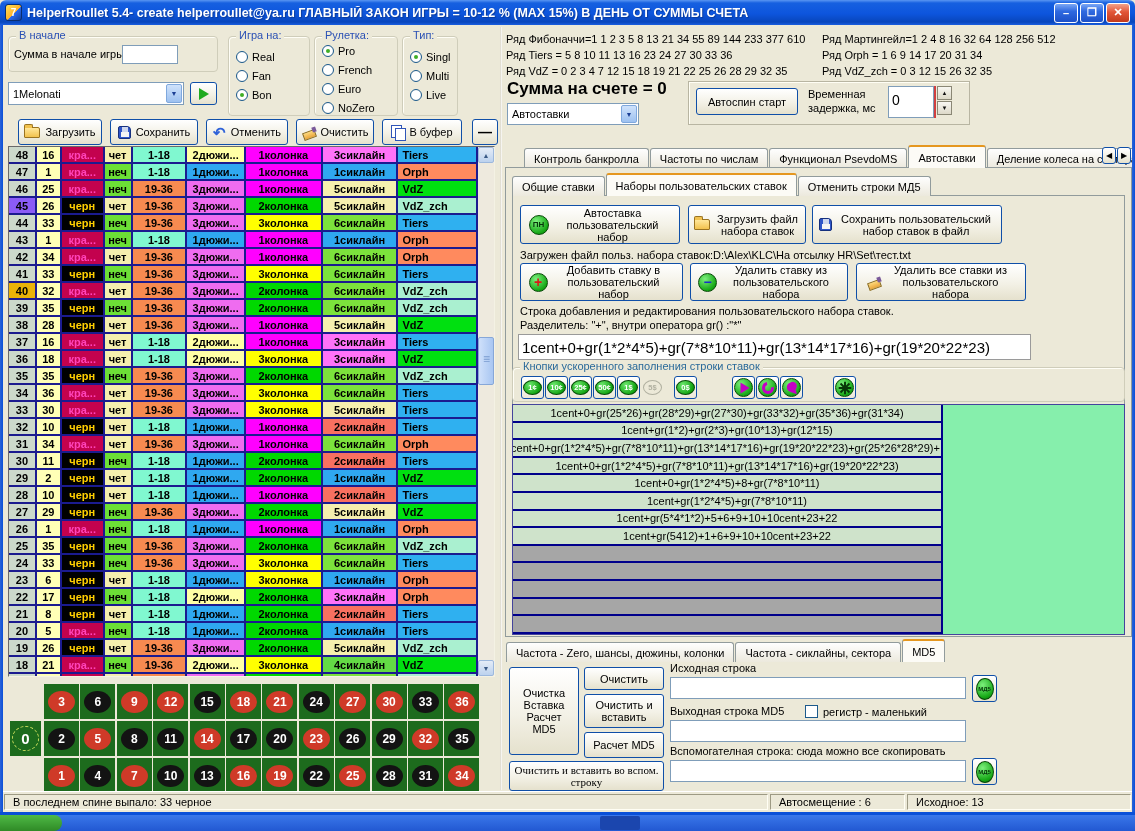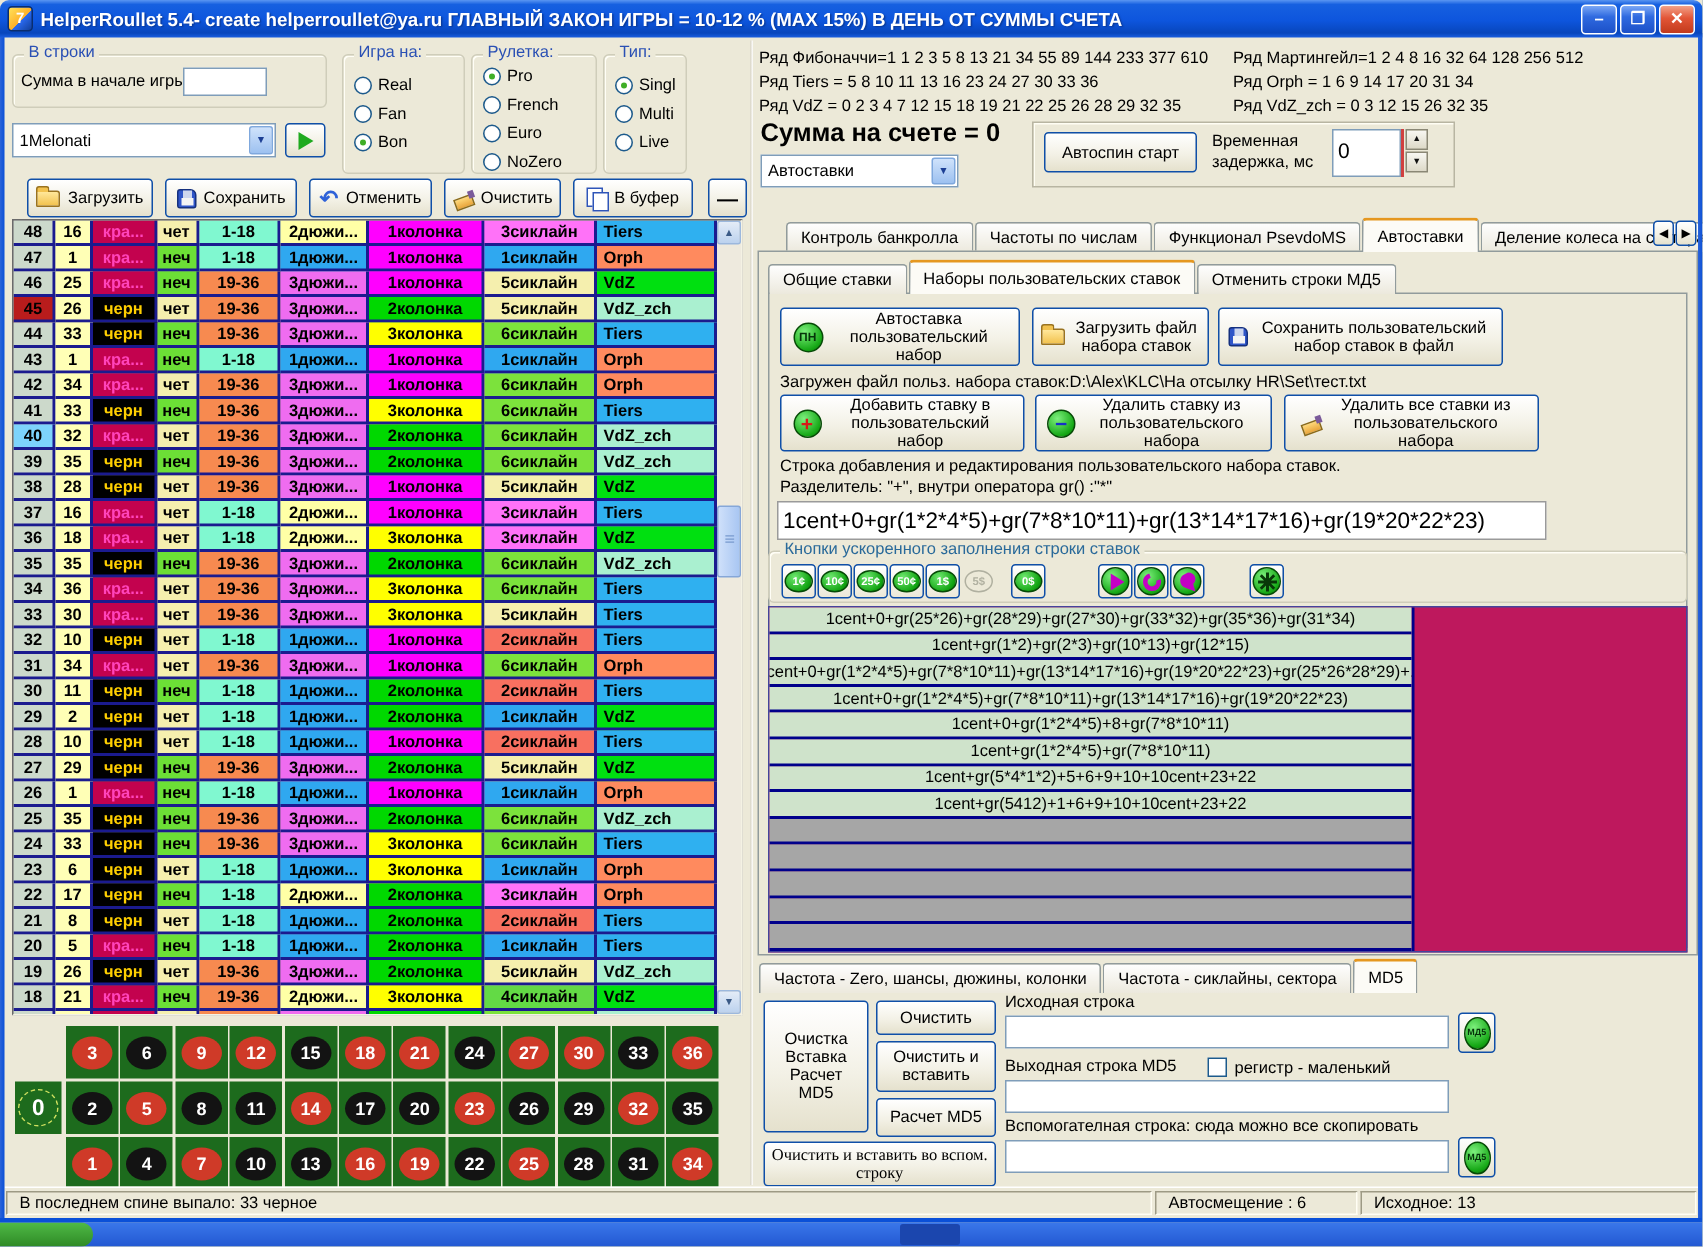--- a/index.html
+++ b/index.html
@@ -76,21 +76,21 @@
   .zero-in { border:1px dashed #cfe060; border-radius:50%; width:27px; height:25px; color:#fff; font-size:15px; font-weight:bold; display:flex; align-items:center; justify-content:center; }
 
   
   .tabrow { position:absolute; display:flex; align-items:flex-end; height:23px; }
   .tab { background:linear-gradient(180deg,#fefefe,#ece9dd); border:1px solid #919b9c; border-bottom:none;
     border-radius:3px 3px 0 0; padding:0 9px; height:20px; display:flex; align-items:center; font-size:11px; white-space:nowrap; margin-right:1px; }
   .tab.active { background:#fcfbf6; height:23px; border-top:2px solid #e5971f; position:relative; z-index:3; }
   .panelborder { position:absolute; border:1px solid #919b9c; background:#ece9d8; }
 
   
-  .flist { position:absolute; left:512px; top:404px; width:613px; height:231px; background:#be185d; border:1px solid #44449c; display:flex; }
+  .flist { position:absolute; left:512px; top:404px; width:613px; height:231px; background:#86efac; border:1px solid #44449c; display:flex; }
   .fcol { width:430px; border-right:2px solid #00008b; }
   .frow { height:17.6px; border-bottom:2px solid #00008b; background:#cfe3cb; font-size:11px; display:flex; align-items:center; justify-content:center; white-space:nowrap; overflow:hidden; }
   .frow.empty { background:#a6a6a6; }
 
   
   .statusbar { position:absolute; left:3px; top:791px; width:1129px; height:21px; background:#ece9d8; border-top:1px solid #fff; display:flex; }
   .seg { border:1px solid; border-color:#9d9a84 #fffef4 #fffef4 #9d9a84; margin:2px 1px; font-size:11px; display:flex; align-items:center; padding-left:8px; white-space:nowrap; overflow:hidden; }
   .taskbar { position:absolute; left:0; top:815px; width:1135px; height:16px; background:linear-gradient(180deg,#3a77ea,#2258d2); }
   .tb-start { position:absolute; left:0; top:0; width:62px; height:16px; background:linear-gradient(180deg,#4fba46,#2f8a26); border-radius:0 8px 8px 0; }
   .tb-task { position:absolute; left:600px; top:1px; width:40px; height:14px; background:#1b46ae; border-radius:2px; }
@@ -120,21 +120,21 @@
       <div class="tb-btn close">✕</div>
     </div>
   </div>
 
   <div class="frame l"></div>
   <div class="frame r"></div>
   <div class="frame b"></div>
   <div class="vdiv"></div>
 
   <div class="gbox" style="left:8px;top:36px;width:210px;height:36px;">
-    <span class="legend">В строки</span>
+    <span class="legend">В начале</span>
     <span class="lbl" style="left:5px;top:11px;">Сумма в начале игры</span>
     <input class="field" style="left: 113px; top: 8px; width: 56px; height: 19px;" value="">
   </div>
 
   <div class="combo" style="left:8px;top:82px;width:176px;height:23px;">
     <span class="val">1Melonati</span>
     <span class="drop">▼</span>
   </div>
   <div class="xpbtn" style="left:190px;top:82px;width:27px;height:23px;">
     <span style="width:0;height:0;border-left:10px solid #1faa1f;border-top:6px solid transparent;border-bottom:6px solid transparent;"></span>
@@ -249,21 +249,21 @@
           <div class="tcell" style="width: 25px; background: rgb(255, 255, 182);">25</div>
           <div class="tcell" style="width: 43px; background: rgb(195, 2, 78); color: rgb(255, 68, 187); font-style: normal;">кра...</div>
           <div class="tcell" style="width: 28px; background: rgb(108, 223, 54); color: rgb(0, 0, 0);">неч</div>
           <div class="tcell" style="width: 55px; background: rgb(247, 138, 80); color: rgb(0, 0, 0);">19-36</div>
           <div class="tcell" style="width: 59px; background: rgb(239, 108, 240); color: rgb(0, 0, 0);">3дюжи...</div>
           <div class="tcell" style="width: 77px; background: rgb(255, 0, 255); color: rgb(0, 0, 0);">1колонка</div>
           <div class="tcell" style="width: 76px; background: rgb(245, 239, 174); color: rgb(0, 0, 0);">5сиклайн</div>
           <div class="tcell" style="width: 80px; background: rgb(0, 224, 16); color: rgb(0, 0, 0); justify-content: flex-start; padding-left: 4px;">VdZ</div>
         </div>
         <div class="trow">
-          <div class="tcell" style="width: 28px; background: #b91c1c;">45</div>
+          <div class="tcell" style="width: 28px; background: #8b5cf6;">45</div>
           <div class="tcell" style="width: 25px; background: rgb(255, 255, 182);">26</div>
           <div class="tcell" style="width: 43px; background: rgb(0, 0, 0); color: rgb(255, 207, 0);">черн</div>
           <div class="tcell" style="width: 28px; background: rgb(245, 239, 174); color: rgb(0, 0, 0);">чет</div>
           <div class="tcell" style="width: 55px; background: rgb(247, 138, 80); color: rgb(0, 0, 0);">19-36</div>
           <div class="tcell" style="width: 59px; background: rgb(239, 108, 240); color: rgb(0, 0, 0);">3дюжи...</div>
           <div class="tcell" style="width: 77px; background: rgb(0, 216, 0); color: rgb(0, 0, 0);">2колонка</div>
           <div class="tcell" style="width: 76px; background: rgb(245, 239, 174); color: rgb(0, 0, 0);">5сиклайн</div>
           <div class="tcell" style="width: 80px; background: rgb(170, 240, 208); color: rgb(0, 0, 0); justify-content: flex-start; padding-left: 4px;">VdZ_zch</div>
         </div>
         <div class="trow">
@@ -304,21 +304,21 @@
           <div class="tcell" style="width: 25px; background: rgb(255, 255, 182);">33</div>
           <div class="tcell" style="width: 43px; background: rgb(0, 0, 0); color: rgb(255, 207, 0);">черн</div>
           <div class="tcell" style="width: 28px; background: rgb(108, 223, 54); color: rgb(0, 0, 0);">неч</div>
           <div class="tcell" style="width: 55px; background: rgb(247, 138, 80); color: rgb(0, 0, 0);">19-36</div>
           <div class="tcell" style="width: 59px; background: rgb(239, 108, 240); color: rgb(0, 0, 0);">3дюжи...</div>
           <div class="tcell" style="width: 77px; background: rgb(255, 255, 0); color: rgb(0, 0, 0);">3колонка</div>
           <div class="tcell" style="width: 76px; background: rgb(124, 226, 60); color: rgb(0, 0, 0);">6сиклайн</div>
           <div class="tcell" style="width: 80px; background: rgb(47, 176, 240); color: rgb(0, 0, 0); justify-content: flex-start; padding-left: 4px;">Tiers</div>
         </div>
         <div class="trow">
-          <div class="tcell" style="width: 28px; background: #7dd3fc;">40</div>
+          <div class="tcell" style="width: 28px; background: #eab308;">40</div>
           <div class="tcell" style="width: 25px; background: rgb(255, 255, 182);">32</div>
           <div class="tcell" style="width: 43px; background: rgb(195, 2, 78); color: rgb(255, 68, 187); font-style: normal;">кра...</div>
           <div class="tcell" style="width: 28px; background: rgb(245, 239, 174); color: rgb(0, 0, 0);">чет</div>
           <div class="tcell" style="width: 55px; background: rgb(247, 138, 80); color: rgb(0, 0, 0);">19-36</div>
           <div class="tcell" style="width: 59px; background: rgb(239, 108, 240); color: rgb(0, 0, 0);">3дюжи...</div>
           <div class="tcell" style="width: 77px; background: rgb(0, 216, 0); color: rgb(0, 0, 0);">2колонка</div>
           <div class="tcell" style="width: 76px; background: rgb(124, 226, 60); color: rgb(0, 0, 0);">6сиклайн</div>
           <div class="tcell" style="width: 80px; background: rgb(170, 240, 208); color: rgb(0, 0, 0); justify-content: flex-start; padding-left: 4px;">VdZ_zch</div>
         </div>
         <div class="trow">

